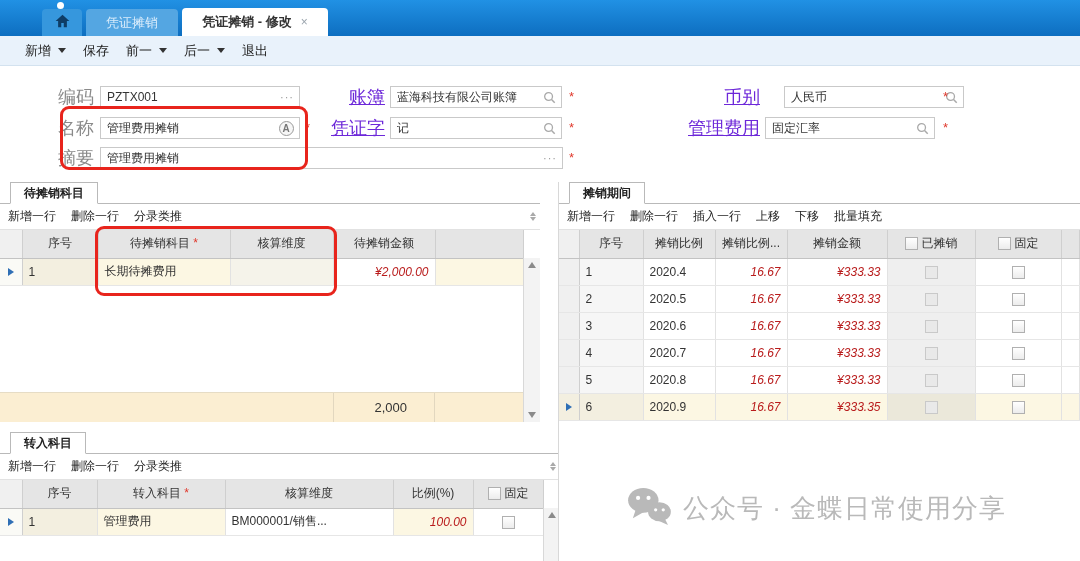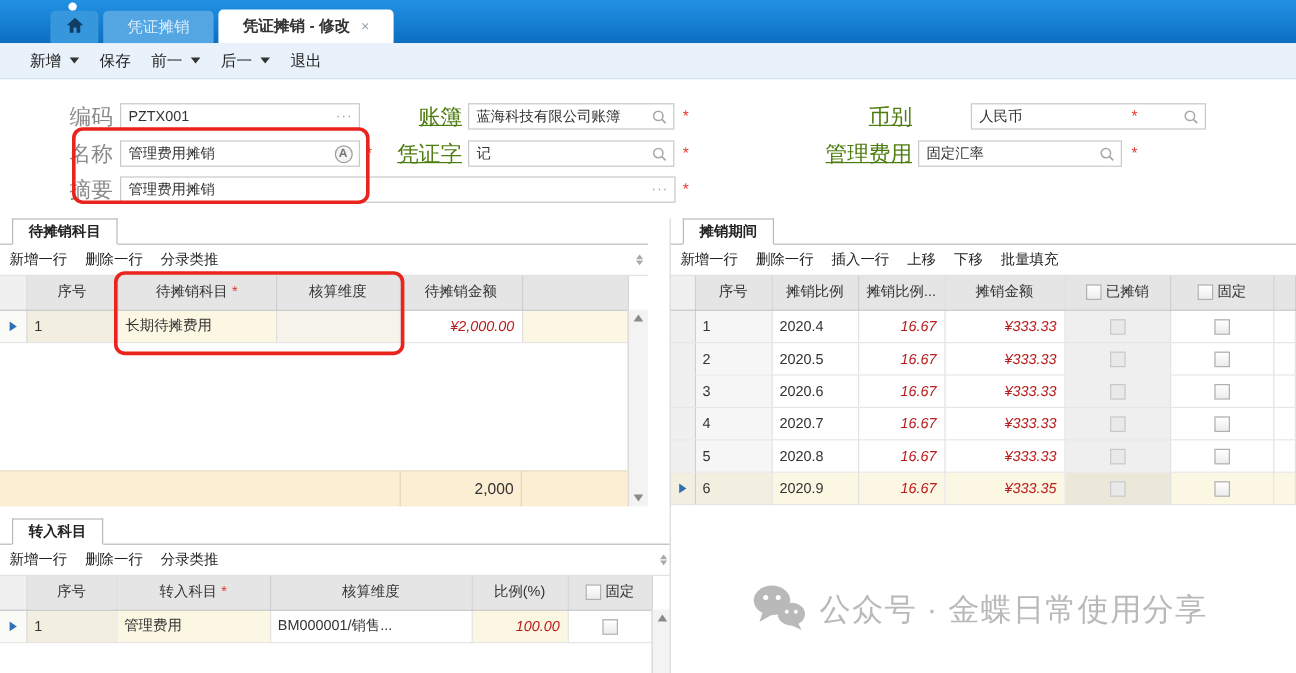--- a/index.html
+++ b/index.html
@@ -23,21 +23,21 @@
   
   .menubar { position:absolute; left:0; top:36px; width:1080px; height:30px;
     background:#e9f2fb; border-bottom:1px solid #d3e2ef; display:flex; align-items:center;
     padding-left:25px; font-size:13px; color:#222; }
   .mitem { display:inline-flex; align-items:center; margin-right:17px; cursor:pointer;justify-content:flex-end; }
   .caret { width:0; height:0; border-left:4px solid transparent; border-right:4px solid transparent;
     border-top:5px solid #333; margin-left:7px; display:inline-block; }
 
   
   .flabel { position:absolute; font-size:18px; color:#8a8a8a; text-align:right; line-height:22px; }
-  .flink  { color:#4d7c0f; text-decoration:underline; cursor:pointer; }
+  .flink  { color:#6d28d9; text-decoration:underline; cursor:pointer; }
   .fbox { position:absolute; height:22px; border:1px solid #c9c9c9; background:#fff; }
   .fbox input { width:100%; height:100%; border:none; outline:none; background:transparent;
     font-size:12px; color:#333; padding:0 22px 0 6px; font-family:inherit; }
   .trail { position:absolute; right:5px; top:0; height:20px; display:flex; align-items:center;
     color:#999; font-size:11px; letter-spacing:1px; }
   .a-icon { width:15px; height:15px; border:1px solid #9a9a9a; border-radius:50%;
     color:#777; font-size:10px; font-weight:bold; display:flex; align-items:center;
     justify-content:center; background:#f6f6f6; }
   .star { position:absolute; color:#e0382c; font-size:13px; line-height:22px; }
 
@@ -77,21 +77,21 @@
   .vscroll { position:absolute; right:0; width:17px; background:#f3f3f3;
     border-left:1px solid #d8d8d8; display:flex; flex-direction:column;
     justify-content:space-between; align-items:center; padding:4px 0; }
   .arr { width:0; height:0; border-left:4px solid transparent; border-right:4px solid transparent; }
   .arr.up { border-bottom:6px solid #8a8a8a; } .arr.dn { border-top:6px solid #8a8a8a; }
 
   .summary { position:absolute; left:0; right:17px; bottom:0; height:30px;
     background:#fbeed2; border-top:1px solid #e6dcc5; }
   .summary .amt { position:absolute; left:333px; width:102px; height:100%;
     border-left:1px solid #e2d7bf; border-right:1px solid #e2d7bf; display:flex;
-    align-items:center; justify-content:flex-end; padding-right:6px; font-size:13px; color:#333; }
+    align-items:center; justify-content:flex-end; padding-right:27px; font-size:13px; color:#333; }
 
   .anno { position:absolute; border:3px solid #e8241c; border-radius:9px; z-index:6; }
 
   .wm { position:absolute; left:626px; top:487px; display:flex; align-items:center;
     gap:11px; color:#b9b9b9; }
   .wm-text { font-size:26px; letter-spacing:1px; }
 
   .spacer-border-left { border-left:1px solid #d8d8d8; }
 </style>
 </head>
@@ -178,21 +178,21 @@
     <span class="trail">
         <svg width="13" height="13" viewBox="0 0 14 14">
           <circle cx="6" cy="6" r="4.2" fill="none" stroke="#a9a9a9" stroke-width="1.4"></circle>
           <line x1="9.2" y1="9.2" x2="12.6" y2="12.6" stroke="#a9a9a9" stroke-width="1.6"></line>
         </svg>
       </span>
   </div>
   <div class="star" style="left:569px;top:117px">*</div>
 
   <div class="flabel flink" style="left:700px;top:86px;width:60px">币别</div>
-  <div class="fbox" style="left:809px;top:86px;width:196px">
+  <div class="fbox" style="left:784px;top:86px;width:180px">
     <input value="人民币" style="">
     <span class="trail">
         <svg width="13" height="13" viewBox="0 0 14 14">
           <circle cx="6" cy="6" r="4.2" fill="none" stroke="#a9a9a9" stroke-width="1.4"></circle>
           <line x1="9.2" y1="9.2" x2="12.6" y2="12.6" stroke="#a9a9a9" stroke-width="1.6"></line>
         </svg>
       </span>
   </div>
   <div class="star" style="left:943px;top:86px">*</div>
 

